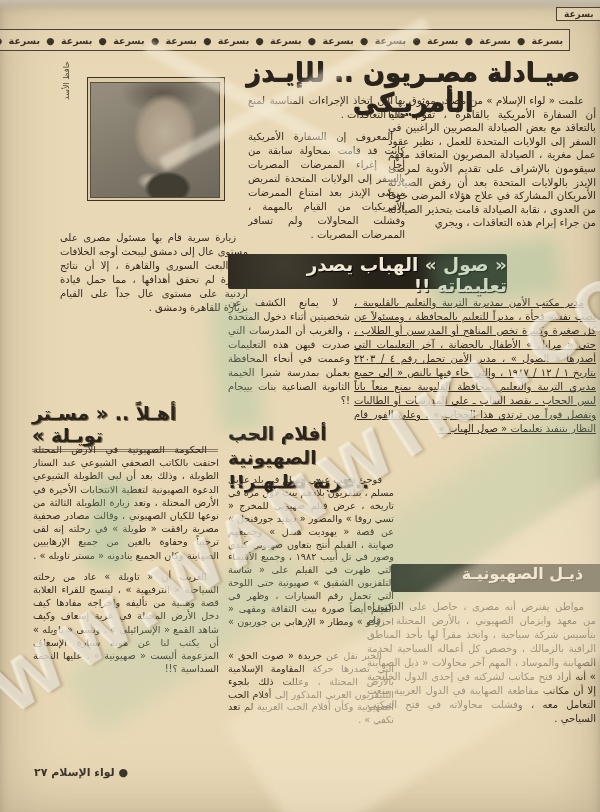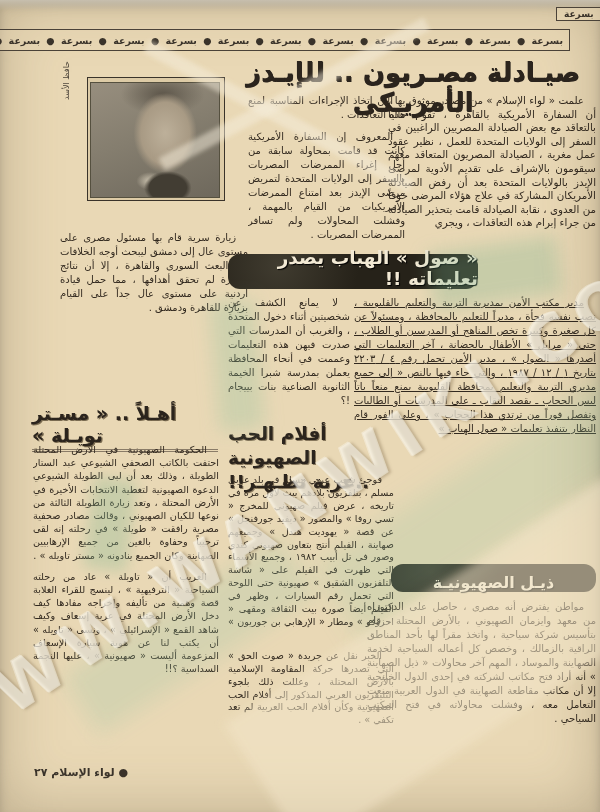--- a/index.html
+++ b/index.html
@@ -38,25 +38,25 @@
   .body-txt{position:absolute;text-align:justify;font-size:10px;line-height:14px;
     overflow:hidden;color:#32291f;}
   .body-txt p{margin:0 0 8px 0;text-indent:12px;}
   .col-lead-right{top:94px;left:388px;width:208px;height:190px;font-size:10.3px;line-height:13.6px;}
   .col-lead-mid{top:94px;left:233px;width:157px;height:190px;margin-left:15px;}
   
   .h2-disputes{position:absolute;top:191px;left:52px;width:172px;text-align:center;
     font-size:20px;font-weight:bold;color:#2b241d;text-shadow:.5px .5px 0 #2b241d;}
   .col-disputes{top:231px;left:36px;width:188px;height:172px;margin-left:24px;}
   
-  .box-head{position:absolute;display:flex;align-items:flex-end;justify-content:center;
+  .box-head{position:absolute;display:flex;align-items:flex-start;justify-content:center;
     background:
       radial-gradient(circle at 20% 30%, rgba(90,85,70,.5), rgba(0,0,0,0) 40%),
       #262219;
-    color:#f2e9d4;font-weight:bold;text-shadow:1px 1px 1px #000;border-radius:12px;}
+    color:#f2e9d4;font-weight:bold;text-shadow:1px 1px 1px #000;border-radius:2px;padding-left:29px;}
   .box-sergeant{top:254px;left:228px;width:250px;height:35px;font-size:18.5px;}
   .col-sergeant-main{top:296px;left:354px;width:242px;height:192px;text-decoration:underline;}
   .col-sergeant-side{top:296px;left:228px;width:122px;height:128px;}
   
   .h2-films{position:absolute;top:422px;left:228px;width:170px;text-align:left;
     font-size:18.5px;font-weight:bold;line-height:24px;color:#2b241d;
     text-shadow:1px 1px 0 rgba(110,95,70,.8);}
   .col-films{top:474px;left:228px;width:166px;height:308px;font-size:9.6px;line-height:12.9px;}
   
   .h2-tweila{position:absolute;top:402px;left:32px;width:186px;text-align:left;

